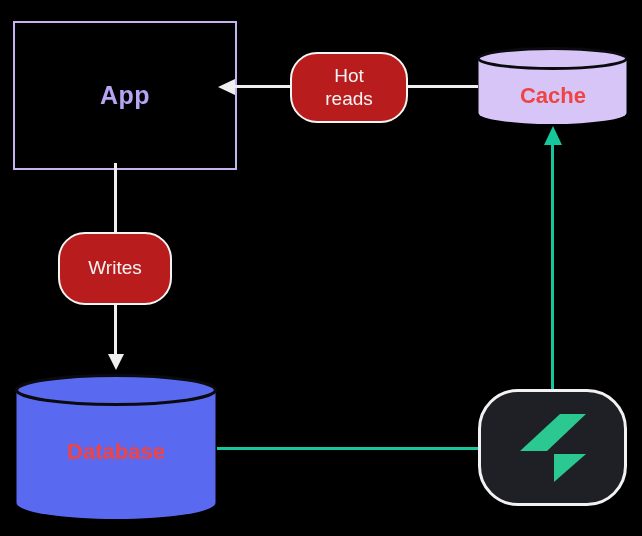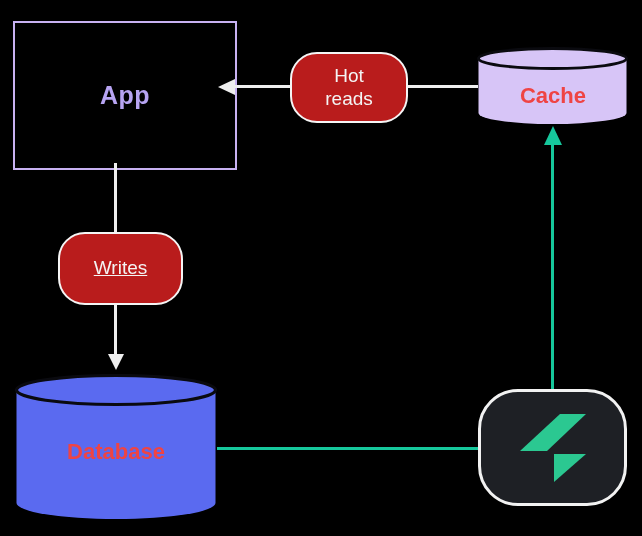--- a/index.html
+++ b/index.html
@@ -14,21 +14,21 @@
     display:flex;align-items:center;justify-content:center;
   }
   .app-label{color:#B7A4F2;font-size:25px;font-weight:700;letter-spacing:.5px;}
   .pill{
     position:absolute;background:#b91c1c;border:2.5px solid #F5F5F5;box-sizing:border-box;
     border-radius:27px;display:flex;align-items:center;justify-content:center;
     color:#F4F4F4;font-size:19px;font-weight:500;text-align:center;line-height:1.2;
   }
   .pill-hot{left:290px;top:52px;width:118px;height:71px;}
   .pill-hot .pill-label{max-width:64px;}
-  .pill-writes{left:58px;top:232px;width:125px;height:73px;text-decoration:underline;}
+  .pill-writes{left:58px;top:232px;width:114px;height:73px;}
   .cyl{position:absolute;}
   .cyl-label{
     position:absolute;color:#ef4444;font-weight:600;font-size:22px;
     transform:translate(-50%,-50%);white-space:nowrap;
   }
   .logo-box{
     position:absolute;left:478px;top:389px;width:149px;height:117px;box-sizing:border-box;
     background:#1E2025;border:3px solid #F2F2F2;border-radius:40px;
     display:flex;align-items:center;justify-content:center;
   }

